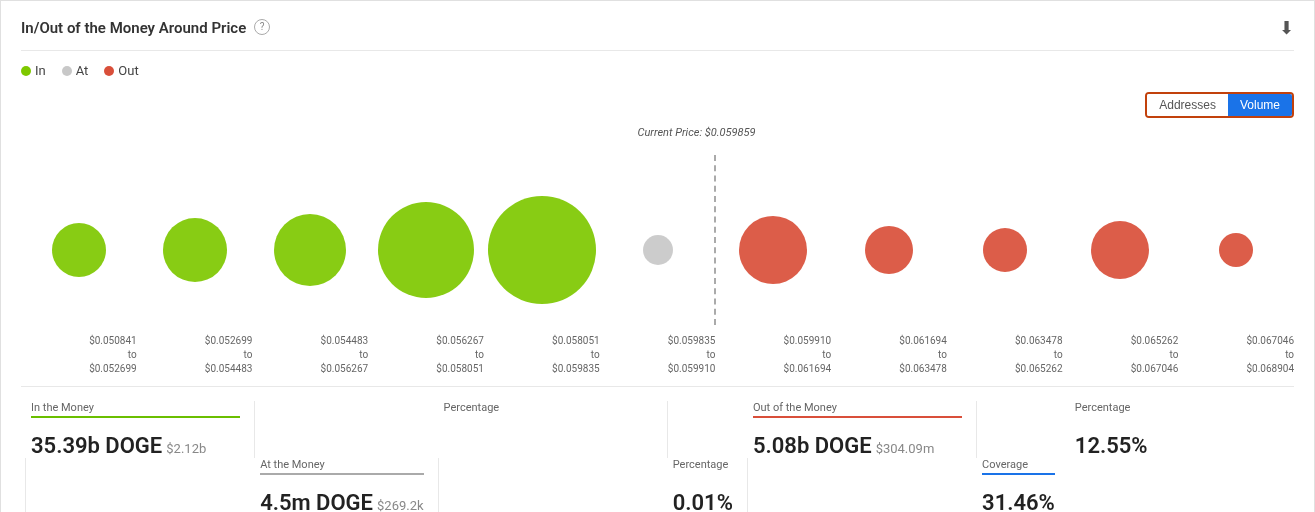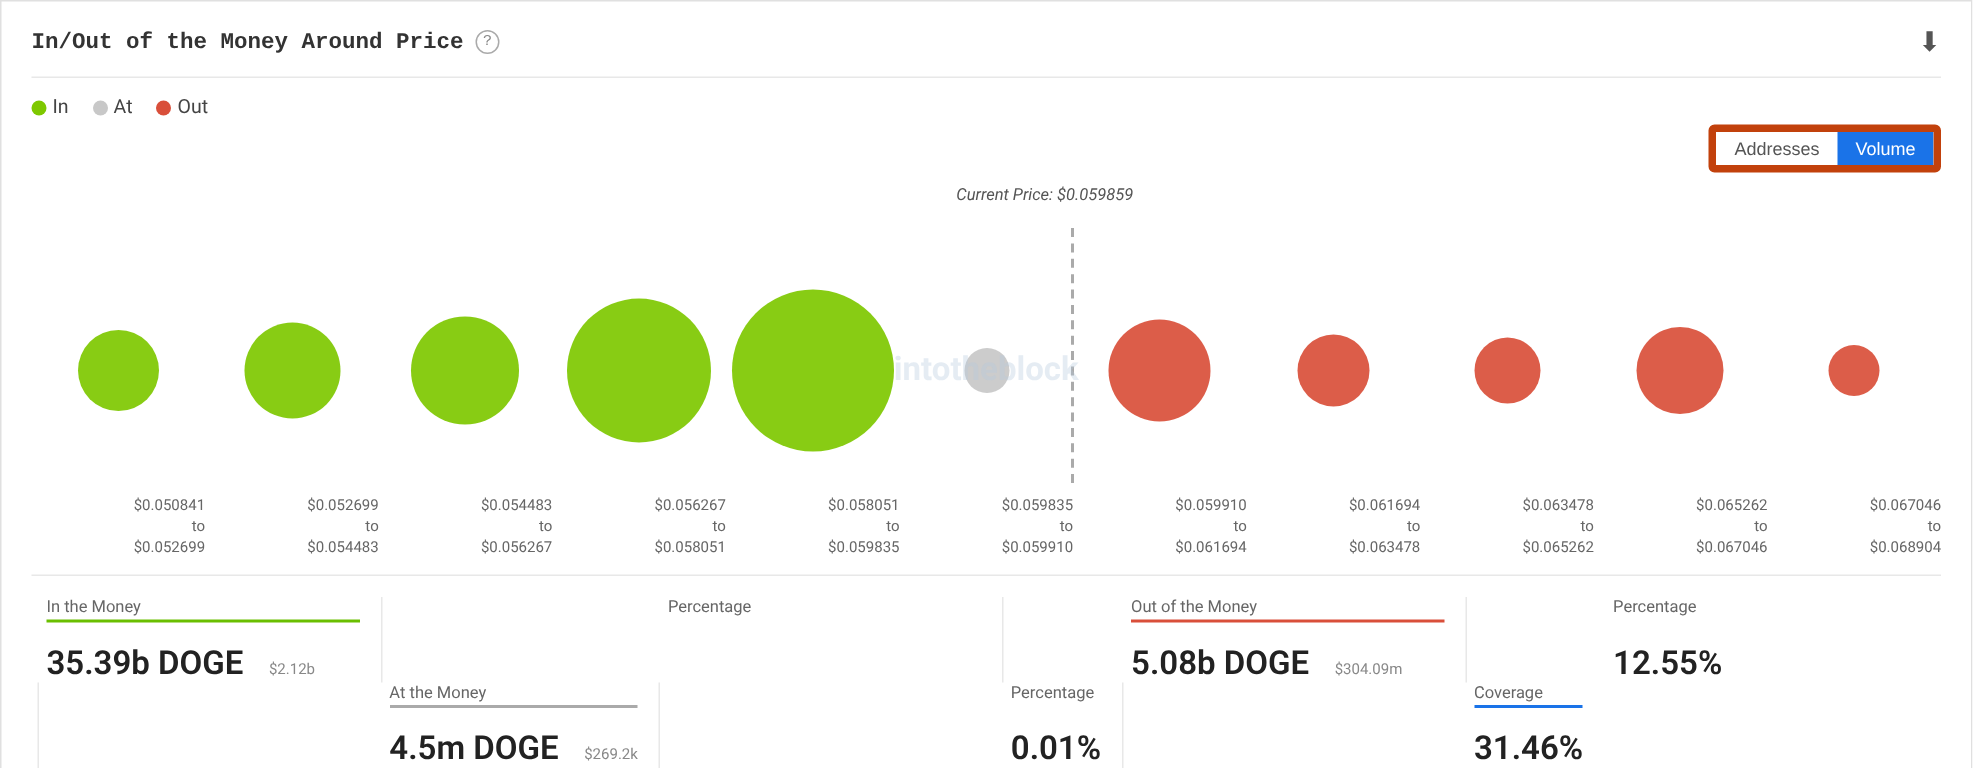--- a/index.html
+++ b/index.html
@@ -1,46 +1,46 @@
 <!DOCTYPE html>
 <html><head>
   <meta charset="utf-8">
   <style>
     * { box-sizing: border-box; margin: 0; padding: 0; }
     body { font-family: -apple-system, BlinkMacSystemFont, 'Segoe UI', Roboto, sans-serif; background: #fff; color: #333; font-size: 13px; }
     .container { width: 1315px; min-height: 512px; background: #fff; padding: 16px 20px; border: 1px solid #e0e0e0; }
     .header { display: flex; align-items: center; justify-content: space-between; border-bottom: 1px solid #e8e8e8; padding-bottom: 12px; margin-bottom: 12px; }
-    .header-left { display: flex; align-items: center; gap: 8px; font-family: Liberation Mono, monospace; }
+    .header-left { display: flex; gap: 8px; }
     .header-title { font-size: 15px; font-weight: 600; color: #333; }
     .help-icon { width: 16px; height: 16px; border-radius: 50%; border: 1px solid #aaa; display: inline-flex; align-items: center; justify-content: center; font-size: 10px; color: #888; cursor: pointer; }
     .download-icon { color: #555; cursor: pointer; font-size: 18px; }
     .subtitle { font-size: 12px; color: #666; font-style: italic; margin-bottom: 10px; }
-    .legend { display: flex; align-items: center; gap: 16px; margin-bottom: 4px; }
+    .legend { display: flex; align-items: center; gap: 16px; margin-bottom: 14px; }
     .legend-item { display: flex; align-items: center; gap: 4px; font-size: 13px; color: #444; }
     .legend-dot { width: 10px; height: 10px; border-radius: 50%; }
     .chart-controls { display: flex; justify-content: flex-end; margin-bottom: 8px; }
-    .toggle-group { display: flex; border: 5px solid #c2410c; border-radius: 4px; overflow: hidden; }
+    .toggle-group { display: flex; border: 2px solid #c2410c; border-radius: 4px; overflow: hidden; }
     .toggle-btn { padding: 4px 12px; font-size: 12px; cursor: pointer; background: #fff; border: none; color: #555; }
     .toggle-btn.active { background: #1a73e8; color: #fff; }
     .chart-area { position: relative; width: 100%; margin-bottom: 8px; }
     .bubbles-row { display: flex; align-items: center; justify-content: space-around; height: 160px; position: relative; margin-top: 24px; }
     .bubble-col { display: flex; flex-direction: column; align-items: center; position: relative; flex: 1; }
     .bubble { border-radius: 50%; display: flex; align-items: center; justify-content: center; }
     .price-ranges { display: flex; justify-content: space-around; margin-top: 4px; }
     .price-range { flex: 1; text-align: right; font-size: 10px; color: #666; line-height: 1.4; }
     .watermark { position: absolute; top: 50%; left: 50%; transform: translate(-50%, -50%); font-size: 22px; color: rgba(180,200,220,0.35); font-weight: bold; pointer-events: none; white-space: nowrap; }
     .stats-row { display: grid; grid-template-columns: 1fr auto 1fr auto 1fr auto 1fr; border-top: 1px solid #e8e8e8; padding-top: 14px; margin-top: 10px; gap: 0; }
     .stat-block { padding: 0 10px; }
     .stat-label { font-size: 11px; color: #666; margin-bottom: 15px; border-bottom: 2px solid transparent; padding-bottom: 2px; }
     .stat-label.green { border-color: #6abf00; }
     .stat-label.red { border-color: #d94f3a; }
     .stat-label.gray { border-color: #aaa; }
     .stat-label.blue { border-color: #1a73e8; }
     .stat-value { font-size: 22px; font-weight: 600; color: #222; }
-    .stat-value .secondary { font-size: 10px; font-weight: 400; color: #888; margin-left: 17px; }
+    .stat-value .secondary { font-size: 13px; font-weight: 400; color: #888; margin-left: 4px; }
     .divider-v { width: 1px; background: #e8e8e8; margin: 0 4px; }
   </style>
 </head>
 <body>
 
 <div class="container">
 
   <div class="header">
     <div class="header-left">
       <span class="header-title">In/Out of the Money Around Price</span>
@@ -108,21 +108,20 @@
           <div class="bubble-col" style="position: relative; flex: 1 1 0%; display: flex; align-items: center; justify-content: center; height: 130px;">
             <div class="bubble" style="width: 44px; height: 44px; background-color: rgb(217, 79, 58); opacity: 0.92;"></div>
           </div>
           <div class="bubble-col" style="position: relative; flex: 1 1 0%; display: flex; align-items: center; justify-content: center; height: 130px;">
             <div class="bubble" style="width: 58px; height: 58px; background-color: rgb(217, 79, 58); opacity: 0.92;"></div>
           </div>
           <div class="bubble-col" style="position: relative; flex: 1 1 0%; display: flex; align-items: center; justify-content: center; height: 130px;">
             <div class="bubble" style="width: 34px; height: 34px; background-color: rgb(217, 79, 58); opacity: 0.92;"></div>
           </div>
         </div>
-      <div class="watermark">intotheblock</div>
     </div>
 
     <div class="price-ranges" id="price-ranges">
         <div class="price-range">$0.050841<br>to<br>$0.052699</div>
         <div class="price-range">$0.052699<br>to<br>$0.054483</div>
         <div class="price-range">$0.054483<br>to<br>$0.056267</div>
         <div class="price-range">$0.056267<br>to<br>$0.058051</div>
         <div class="price-range">$0.058051<br>to<br>$0.059835</div>
         <div class="price-range">$0.059835<br>to<br>$0.059910</div>
         <div class="price-range">$0.059910<br>to<br>$0.061694</div>

